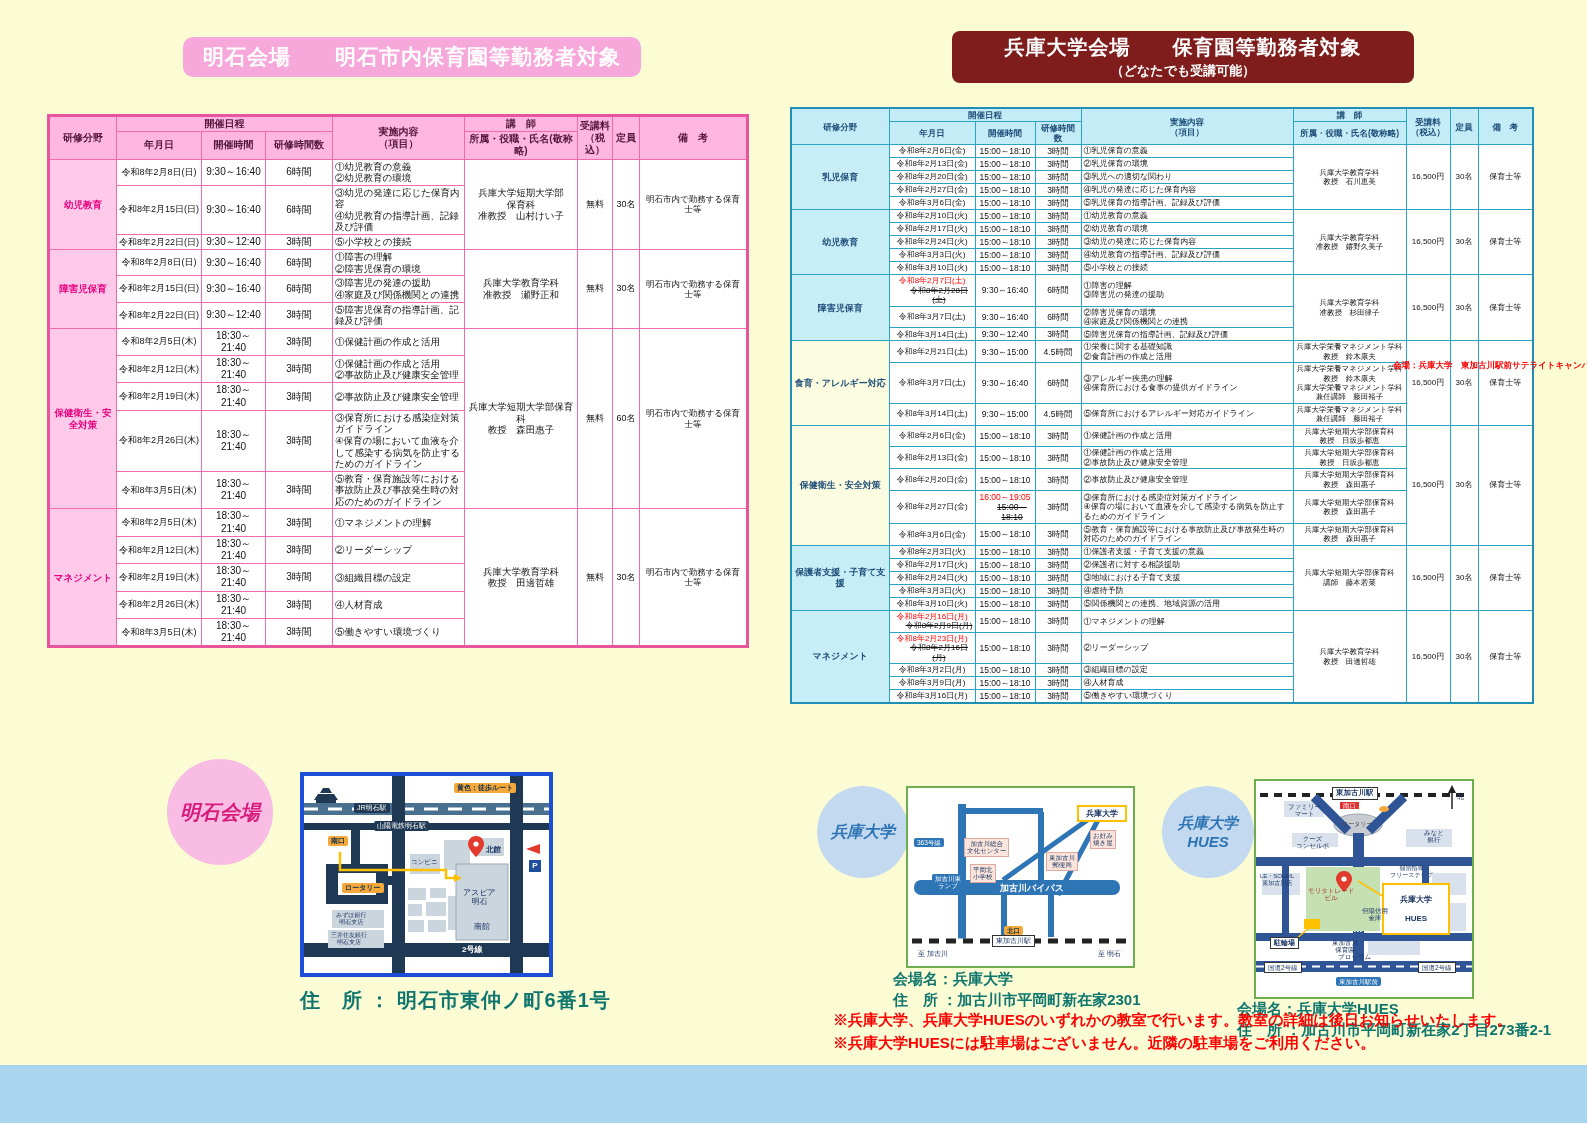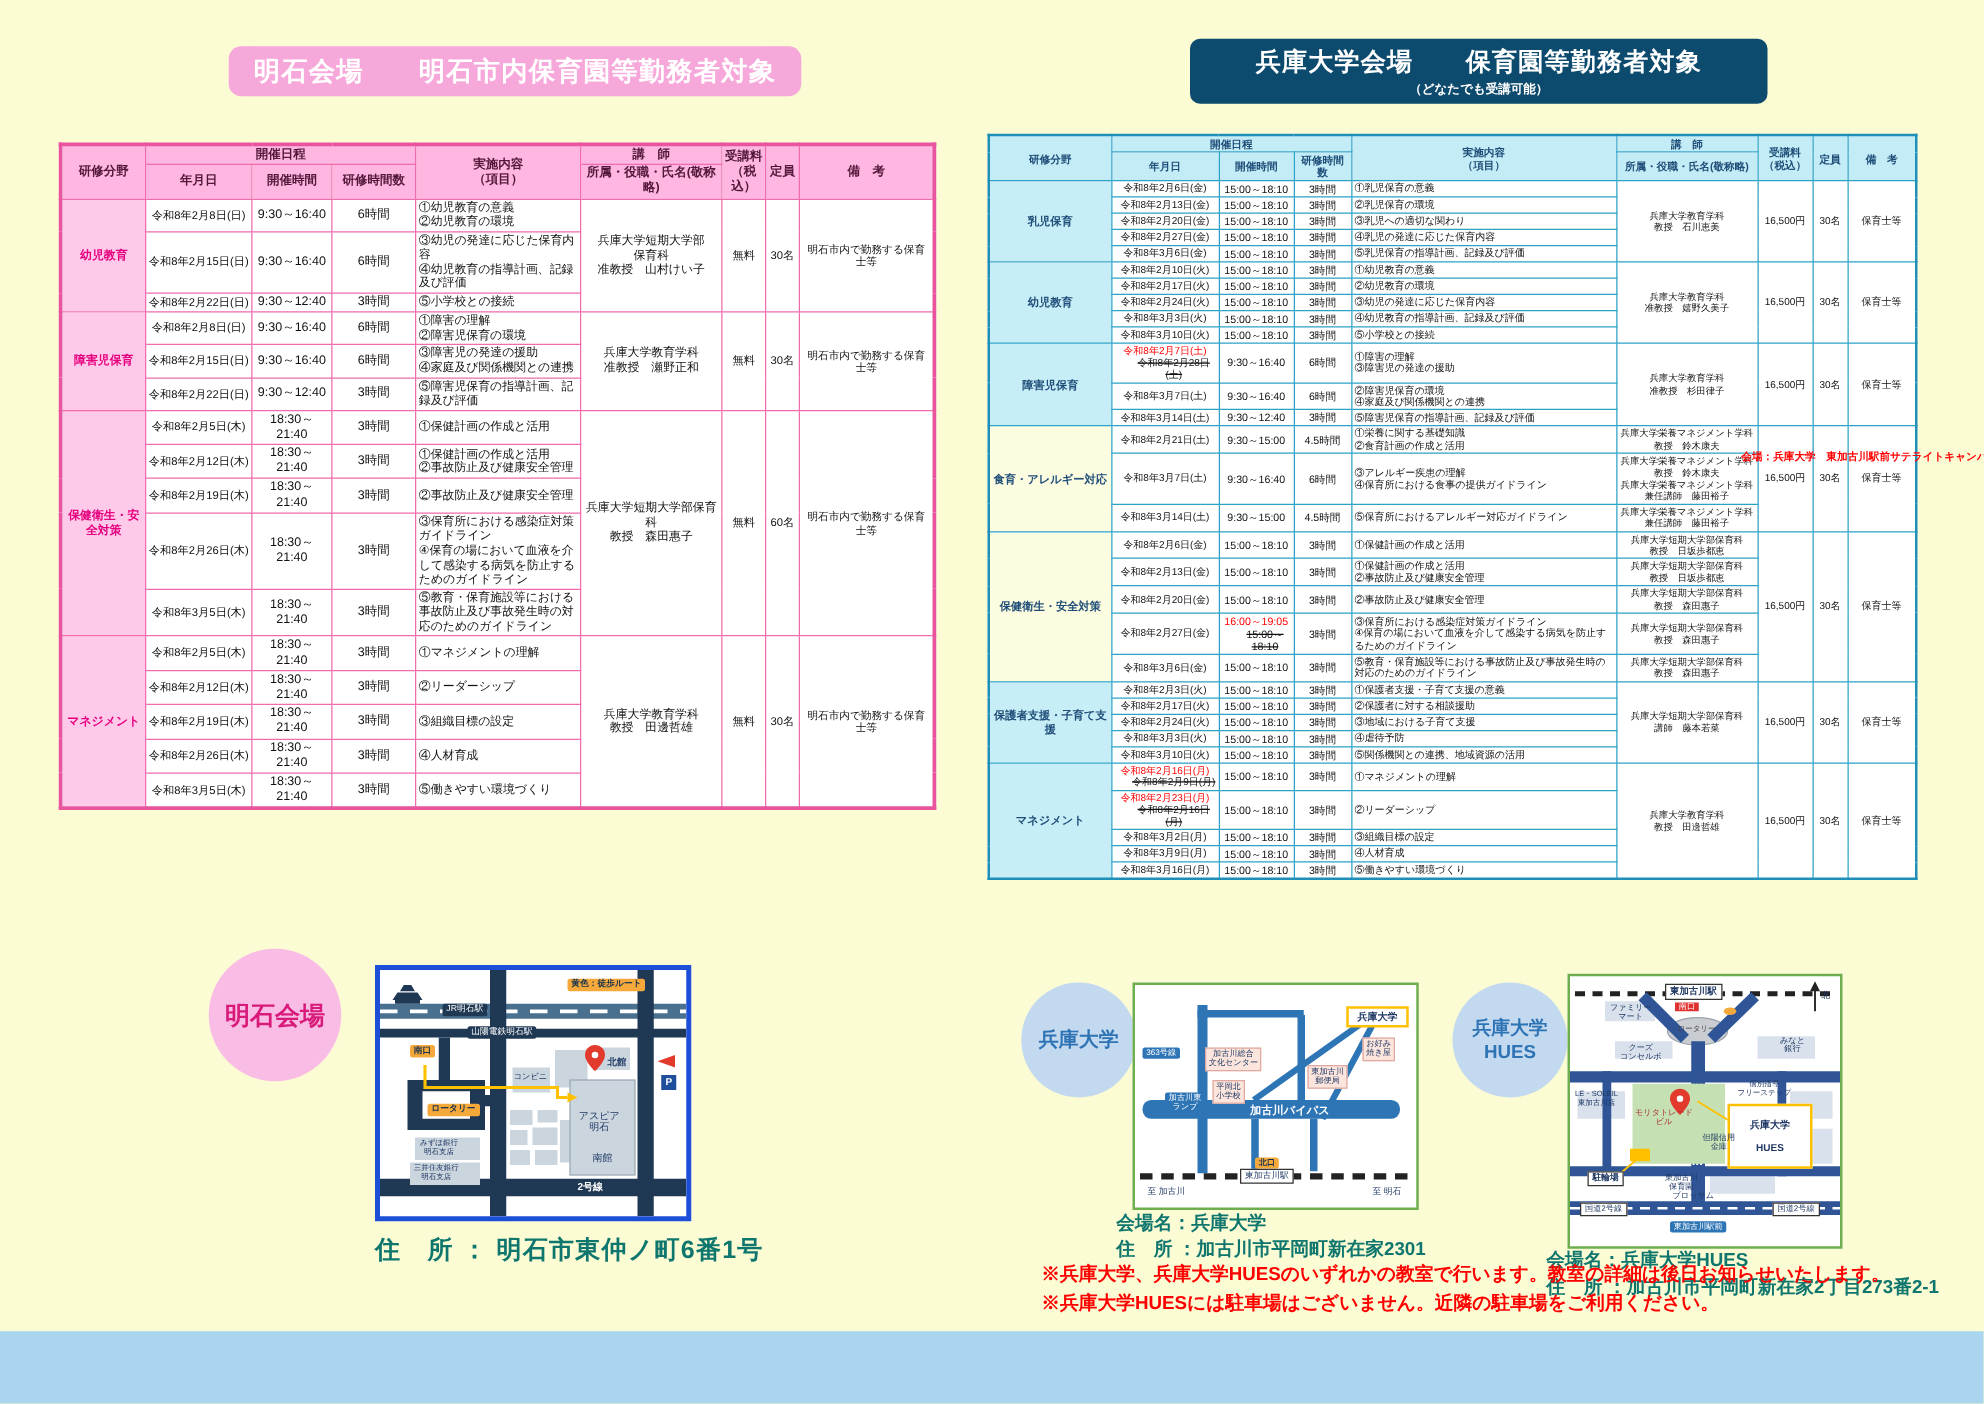--- a/index.html
+++ b/index.html
@@ -6,24 +6,24 @@
   body{
     width:1587px;height:1123px;position:relative;overflow:hidden;
     background:#FBFBD4;
     font-family:"Liberation Sans",sans-serif;
     color:#111;
   }
   .abs{position:absolute;}
   
   #akashi-badge{left:183px;top:37px;width:458px;height:40px;background:#F7A8DB;border-radius:10px;
     display:flex;align-items:center;justify-content:center;color:#fff;font-size:21px;font-weight:bold;letter-spacing:1px;}
-  #hyogo-badge{left:952px;top:31px;width:462px;height:52px;background:#0c4a6e;border-radius:8px;
+  #hyogo-badge{left:952px;top:31px;width:462px;height:52px;background:#7f1d1d;border-radius:8px;
     display:flex;flex-direction:column;align-items:center;justify-content:center;color:#fff;font-weight:bold;}
   #hyogo-badge .l1{font-size:20px;letter-spacing:1px;}
-  #hyogo-badge .l2{font-size:10px;margin-top:1px;text-align:center;}
+  #hyogo-badge .l2{font-size:13px;margin-top:1px;text-align:center;}
   
   #akashi-table-wrap{left:47px;top:114px;}
   #hyogo-table-wrap{left:790px;top:107px;}
   table.sched{border-collapse:collapse;table-layout:fixed;background:#fff;}
   .sched td{vertical-align:middle;text-align:center;overflow:hidden;}
   .line{display:block;}
   .red-new{color:#FF0000;}
   .struck{text-decoration:line-through;margin-left:14px;}
   
   .a-tbl{border:3px solid #E8559E;}
@@ -43,21 +43,21 @@
   .h-tbl td.cat{background:#C7EDF7;color:#1F4E79;font-weight:bold;font-size:9px;}
   .h-tbl td.cat.cream{background:#FCFCE0;}
   .h-tbl td.cnt{text-align:left;font-size:8px;white-space:pre-line;}
   .h-tbl td.lect{font-size:7.5px;white-space:pre-line;line-height:1.25;}
   .h-tbl td.date{font-size:8px;}
   .h-tbl td.note{font-size:8px;}
   .h-tbl td.fee{font-size:8px;}
   .h-tbl td.capacity{font-size:8px;}
   #venue-annotation{left:1393px;top:360px;color:#FF0000;font-size:8.5px;font-weight:bold;white-space:nowrap;z-index:10;}
   
-  .circle{border-radius:50%;display:flex;flex-direction:column;align-items:center;justify-content:center;font-weight:bold;text-align:right;}
+  .circle{border-radius:50%;display:flex;flex-direction:column;align-items:center;justify-content:center;font-weight:bold;text-align:right;font-style:italic;}
   #akashi-circle{left:167px;top:759px;width:106px;height:106px;background:#F9BCE4;color:#D81B7A;font-size:20px;}
   #hyogo-circle{left:817px;top:786px;width:92px;height:92px;background:#C3D9F0;color:#2E74B5;font-size:16px;}
   #hues-circle{left:1162px;top:786px;width:92px;height:92px;background:#C3D9F0;color:#2E74B5;font-size:15px;line-height:1.3;}
   .map{position:absolute;background:#fff;}
   #akashi-map{left:300px;top:772px;width:245px;height:197px;border:4px solid #1d4ed8;}
   #hyogo-map{left:906px;top:786px;width:225px;height:178px;border:2px solid #6FAE4E;}
   #hues-map{left:1254px;top:779px;width:216px;height:216px;border:2px solid #6FAE4E;}
   .map svg{position:absolute;left:0;top:0;}
   .ml{position:absolute;font-size:7px;line-height:1.15;color:#1F3864;text-align:center;white-space:pre-line;}
   .ml.box-navy{background:#1F3854;color:#fff;padding:1px 3px;border-radius:2px;}

